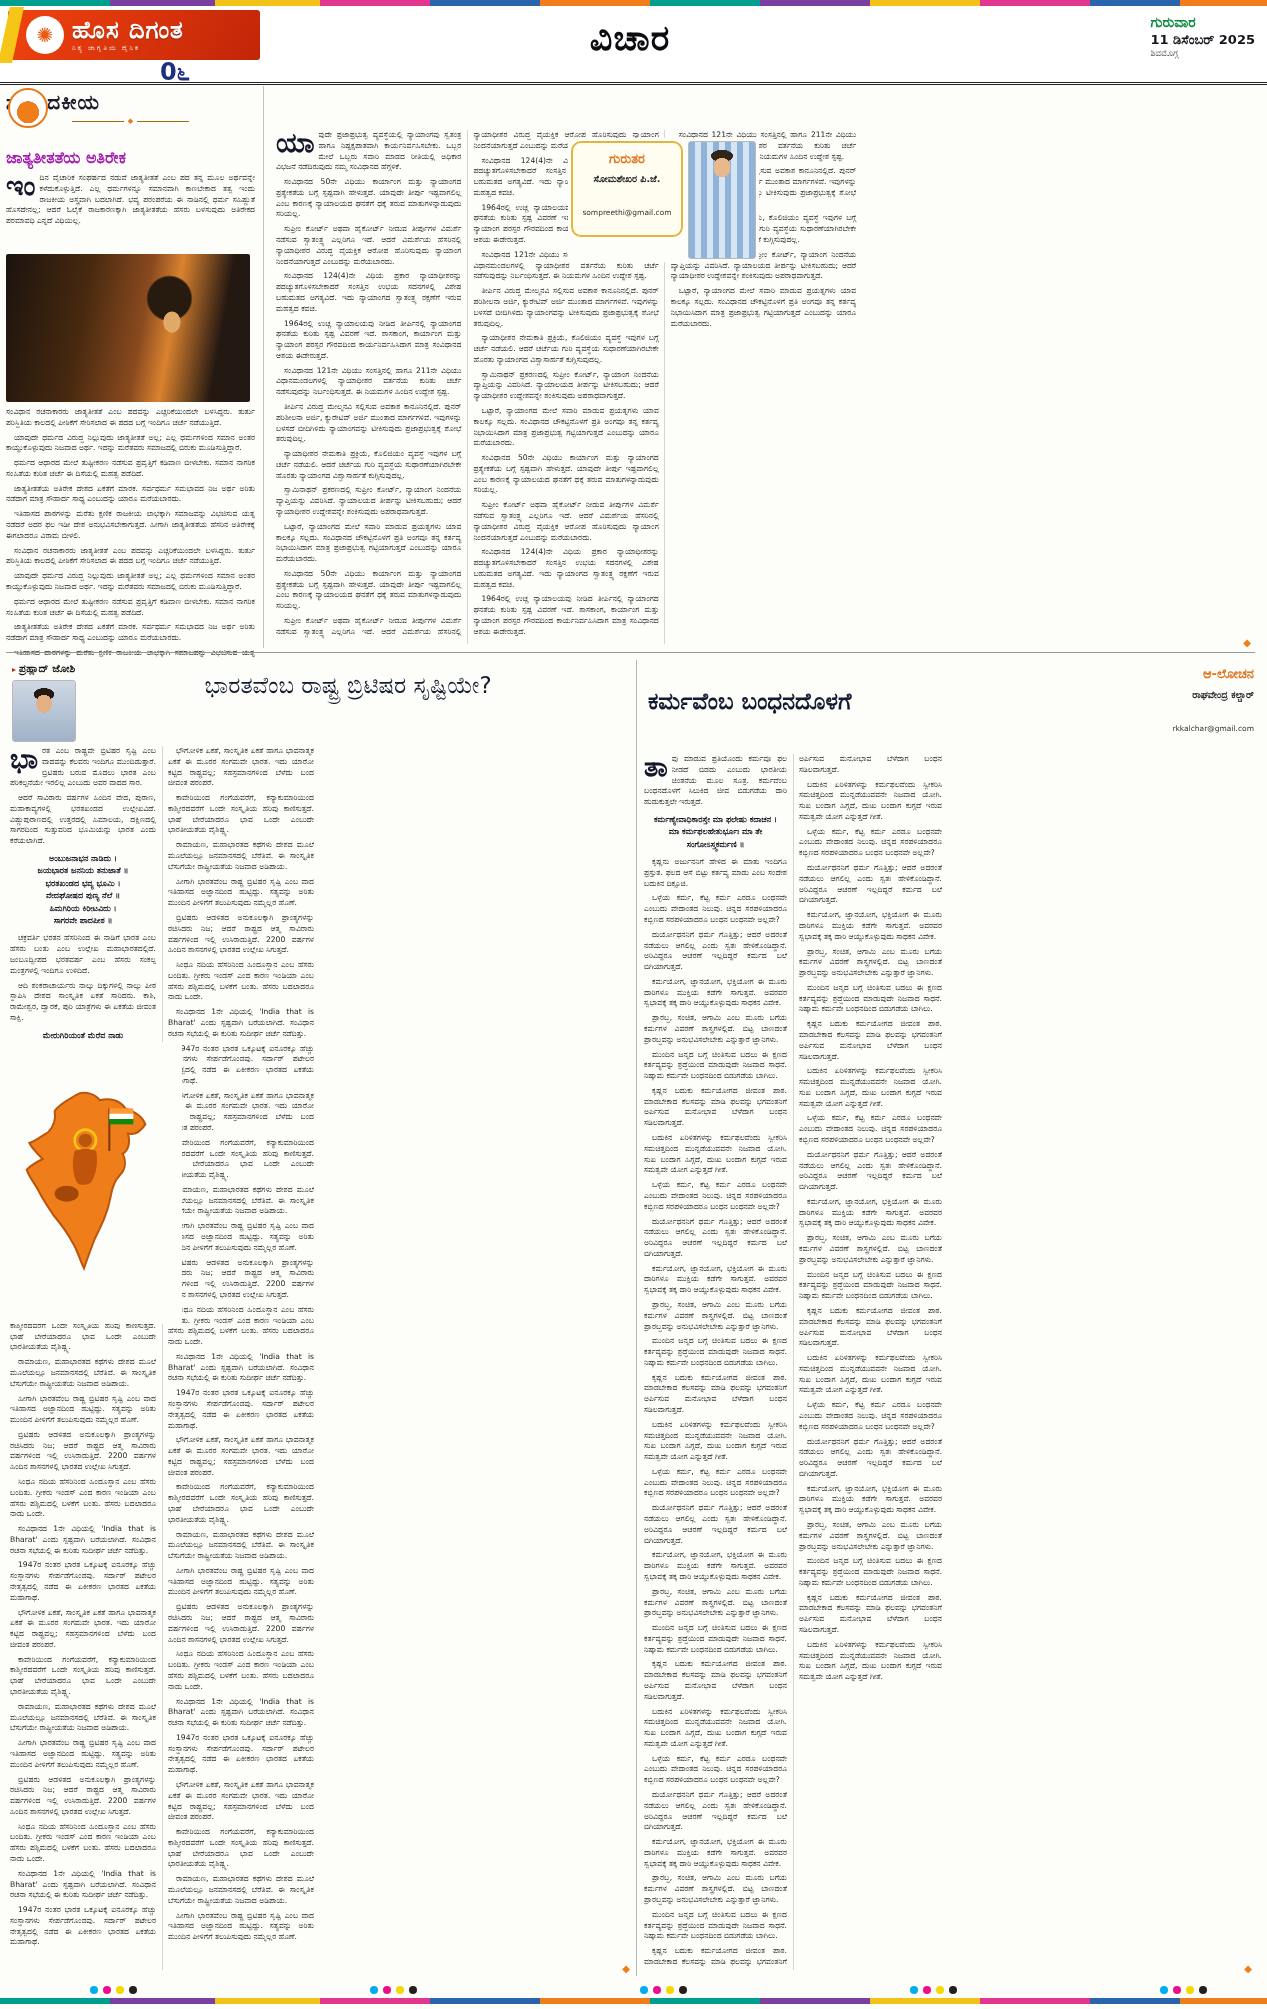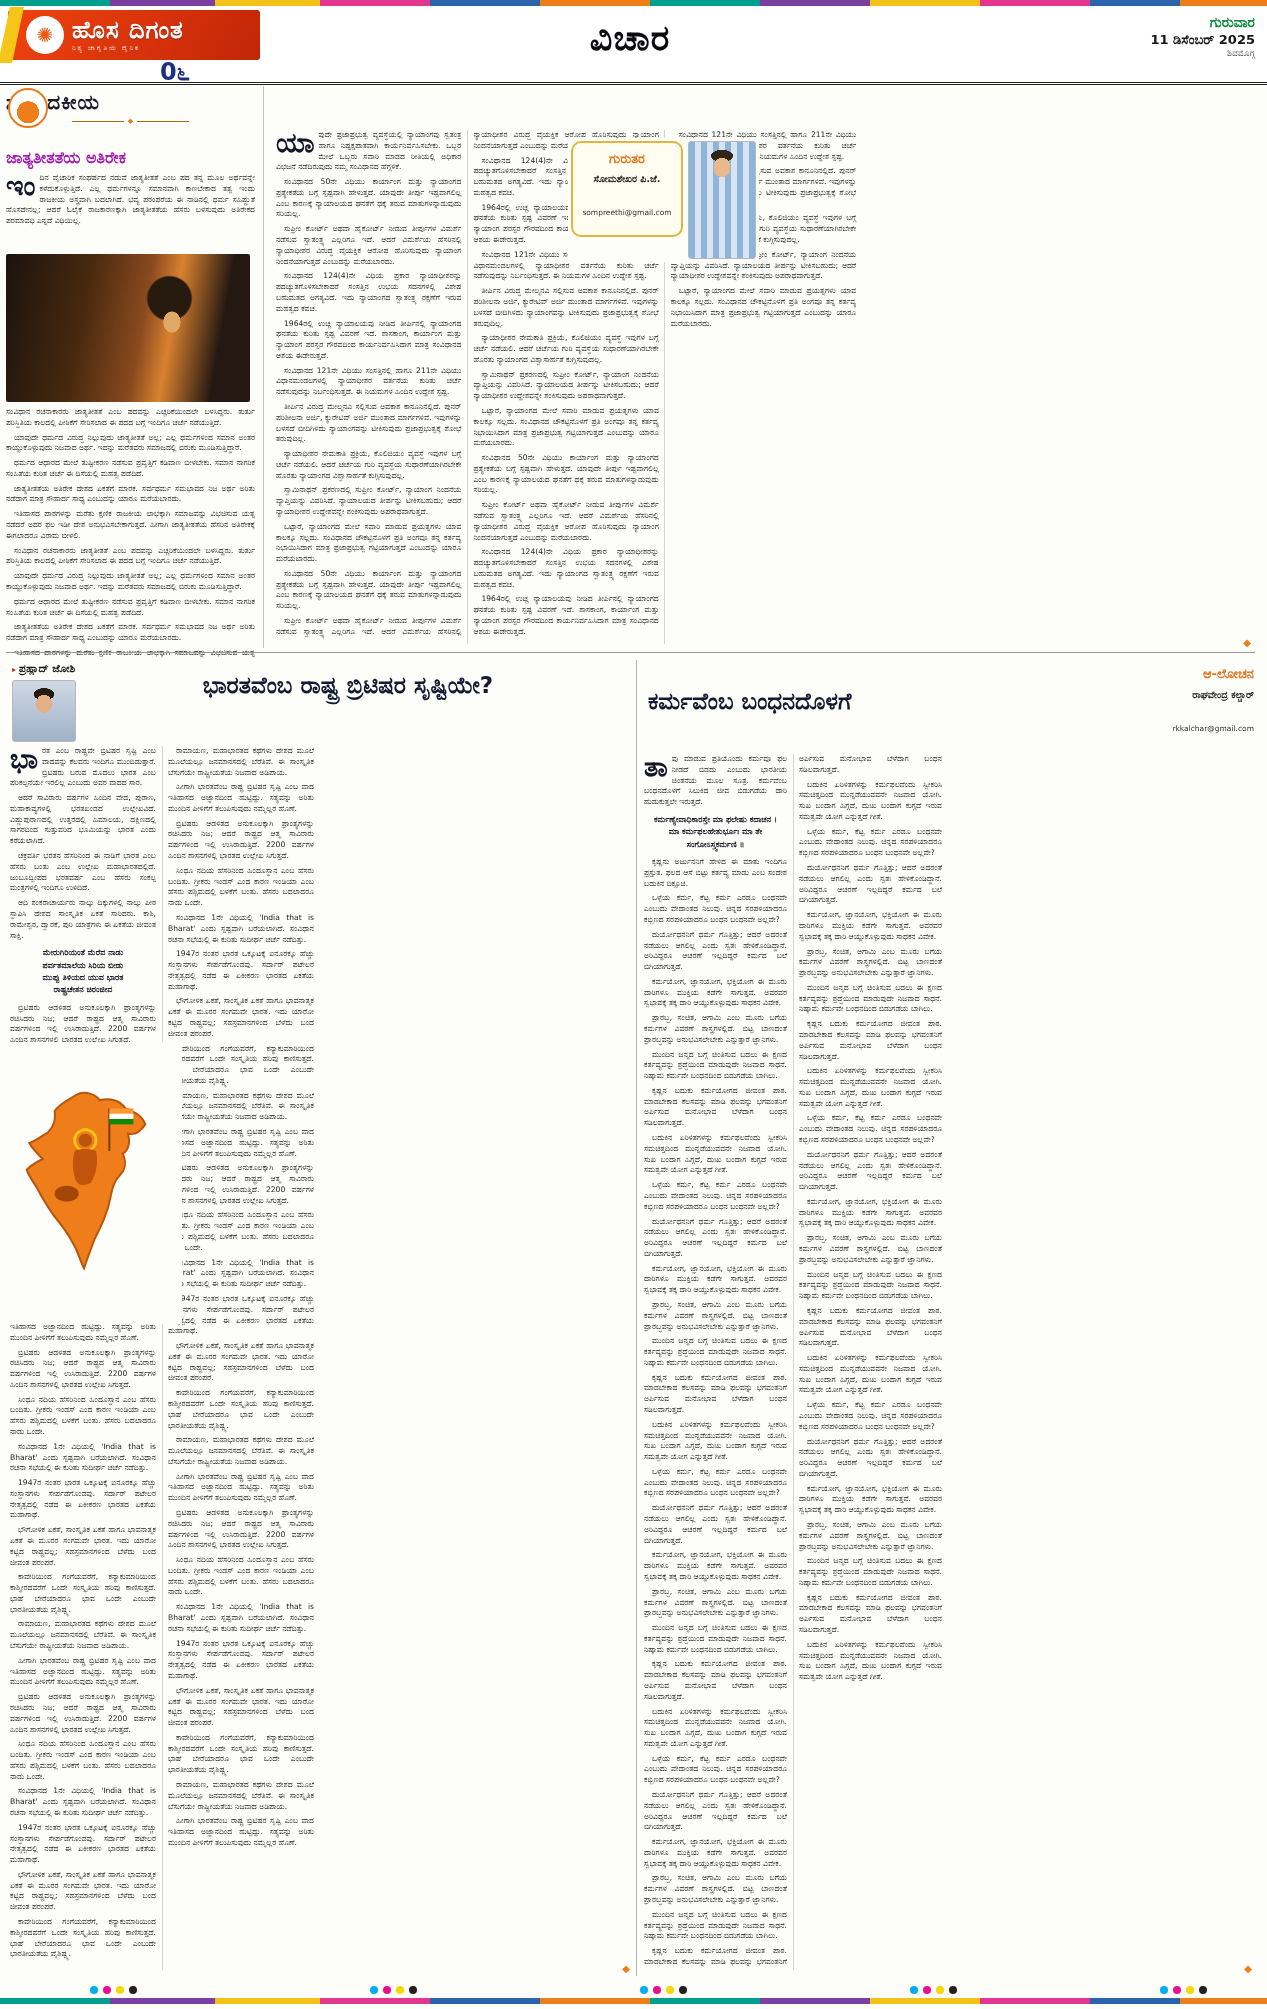--- a/index.html
+++ b/index.html
@@ -15,21 +15,21 @@
   
   .header{position:absolute;left:0;top:6px;width:1267px;height:76px;background:#fff;border-bottom:3px double #222;}
   .masthead{position:absolute;left:8px;top:4px;width:252px;height:50px;background:linear-gradient(120deg,#f0430f,#c22508);border-radius:3px;display:flex;align-items:center;padding-left:10px;box-sizing:border-box;}
   .masthead:before{content:"";position:absolute;left:-4px;top:-3px;width:14px;height:56px;background:#f5c518;transform:skewX(-12deg);}
   .emblem{width:38px;height:38px;border-radius:50%;background:#fff;display:flex;align-items:center;justify-content:center;color:#e85a10;font-size:20px;margin-left:8px;flex:0 0 auto;}
   .mast-text{margin-left:8px;color:#fff;line-height:1;}
   .paper-name{font-size:24px;font-weight:800;letter-spacing:1px;text-shadow:0 1px 1px rgba(0,0,0,.3);}
   .tagline{font-size:6.5px;letter-spacing:2px;margin-top:3px;opacity:.92;}
   .pageno{position:absolute;left:140px;top:52px;width:70px;text-align:center;font-size:24px;font-weight:900;color:#1d2f80;}
   .section-title{position:absolute;left:420px;top:12px;width:420px;text-align:center;font-size:35px;font-weight:900;color:#0b0b10;letter-spacing:1px;}
-  .date-block{position:absolute;right:12px;top:8px;text-align:right;line-height:1.25;}
+  .date-block{position:absolute;right:12px;top:8px;text-align:left;line-height:1.25;}
   .day{font-size:14px;font-weight:800;color:#0a8a3c;}
   .date{font-size:13px;font-weight:800;color:#15151c;}
   .edition{font-size:9px;color:#444;}
   
   .abody{font-size:7.6px;line-height:1.42;text-align:justify;color:#222;overflow:hidden;column-fill:auto;}
   .abody p{margin:0 0 4px;text-indent:8px;}
   .abody p:first-child{text-indent:0;}
   .dc{float:left;font-size:27px;line-height:.85;font-weight:800;color:#14172b;padding:2px 4px 0 0;}
   .verse{font-size:8px;font-weight:700;text-align:center;line-height:1.55;margin:6px 2px;color:#1b1b25;break-inside:avoid;}
   .endmark{position:absolute;font-size:10px;color:#ef7d1a;}
@@ -60,21 +60,21 @@
     background:radial-gradient(14px 16px at 50% 22%,#e8b98c 0 60%,rgba(0,0,0,0) 61%),radial-gradient(18px 10px at 50% 12%,#33241a 0 60%,rgba(0,0,0,0) 61%),repeating-linear-gradient(90deg,#8fb3d9 0 6px,#d7e4f2 6px 12px),repeating-linear-gradient(0deg,rgba(40,80,140,.35) 0 6px,rgba(255,255,255,.25) 6px 12px);}
   
   .hdiv{position:absolute;left:6px;top:652px;width:1249px;height:1px;background:#9a9a9a;}
   .vdiv{position:absolute;left:636px;top:660px;width:1px;height:1316px;background:#b5b5b5;}
   
   .bharat{position:absolute;left:10px;top:658px;width:624px;height:1320px;}
   .bh-byline{position:absolute;left:2px;top:4px;font-size:10.5px;font-weight:800;color:#151515;}
   .bh-byline .mk{color:#c62817;font-size:8px;margin-right:3px;}
   .portrait.bharat{position:absolute;left:2px;top:22px;width:62px;height:60px;
     background:radial-gradient(13px 15px at 50% 38%,#e4b083 0 60%,rgba(0,0,0,0) 61%),radial-gradient(17px 10px at 50% 22%,#241a12 0 60%,rgba(0,0,0,0) 61%),linear-gradient(#cfd8e4,#9fb2c8);}
-  .bh-headline{position:absolute;left:78px;top:14px;width:520px;text-align:center;font-size:23px;font-weight:700;color:#141a30;}
+  .bh-headline{position:absolute;left:78px;top:14px;width:520px;text-align:center;font-size:23px;font-weight:400;color:#141a30;}
   .bh-body{position:absolute;left:0;top:88px;width:620px;height:1224px;column-count:4;column-gap:12px;column-rule:1px solid #d4d4d4;}
   .map-wrap{position:absolute;left:0px;top:384px;width:172px;height:282px;background:#fdfdfa;z-index:3;display:flex;align-items:center;justify-content:center;}
   
   .karma{position:absolute;left:644px;top:658px;width:612px;height:1320px;}
   .ka-headline{position:absolute;left:4px;top:30px;width:340px;font-size:23px;font-weight:900;color:#141a30;}
   .ka-author{position:absolute;right:2px;top:2px;display:flex;gap:6px;align-items:center;}
   .ka-text{text-align:right;line-height:1.3;padding-top:6px;}
   .ka-body{position:absolute;left:0;top:96px;width:608px;height:1216px;column-count:4;column-gap:12px;column-rule:1px solid #d4d4d4;}
 </style>
 </head>
@@ -204,20 +204,28 @@
 <div class="hdiv"></div>
 <div class="vdiv"></div>
 
 <div class="bharat">
   <div class="bh-byline"><span class="mk">▸</span><span>ಪ್ರಹ್ಲಾದ್ ಜೋಶಿ</span></div>
   <div class="portrait bharat"></div>
   <div class="bh-headline">ಭಾರತವೆಂಬ ರಾಷ್ಟ್ರ ಬ್ರಿಟಿಷರ ಸೃಷ್ಟಿಯೇ?</div>
   <div class="abody bh-body">
       <p><span class="dc">ಭಾ</span>ರತ ಎಂಬ ರಾಷ್ಟ್ರವೇ ಬ್ರಿಟಿಷರ ಸೃಷ್ಟಿ ಎಂಬ ವಾದವನ್ನು ಕೆಲವರು ಇಂದಿಗೂ ಮುಂದಿಡುತ್ತಾರೆ. ಬ್ರಿಟಿಷರು ಬರುವ ಮೊದಲು ಭಾರತ ಎಂಬ ಪರಿಕಲ್ಪನೆಯೇ ಇರಲಿಲ್ಲ ಎಂಬುದು ಅವರ ವಾದದ ಸಾರ.</p>
       <p>ಆದರೆ ಸಾವಿರಾರು ವರ್ಷಗಳ ಹಿಂದಿನ ವೇದ, ಪುರಾಣ, ಮಹಾಕಾವ್ಯಗಳಲ್ಲಿ ಭರತಖಂಡದ ಉಲ್ಲೇಖವಿದೆ. ವಿಷ್ಣುಪುರಾಣದಲ್ಲಿ ಉತ್ತರದಲ್ಲಿ ಹಿಮಾಲಯ, ದಕ್ಷಿಣದಲ್ಲಿ ಸಾಗರದಿಂದ ಸುತ್ತುವರಿದ ಭೂಮಿಯನ್ನು ಭಾರತ ಎಂದು ಕರೆಯಲಾಗಿದೆ.</p>
+      <div class="verse">
+        <div>ಅಂಬುಜನಾಭನ ನಾಡಿದು ।</div>
+        <div>ಜಯಭಾರತ ಜನನಿಯ ತನುಜಾತೆ ॥</div>
+        <div>ಭರತಖಂಡದ ಭವ್ಯ ಭೂಮಿ ।</div>
+        <div>ವೇದಘೋಷದ ಪುಣ್ಯ ನೆಲೆ ॥</div>
+        <div>ಹಿಮಗಿರಿಯ ಕಿರೀಟವಿದು ।</div>
+        <div>ಸಾಗರವೇ ಪಾದಪೀಠ ॥</div>
+      </div>
       <p>ಚಕ್ರವರ್ತಿ ಭರತನ ಹೆಸರಿನಿಂದ ಈ ನಾಡಿಗೆ ಭಾರತ ಎಂಬ ಹೆಸರು ಬಂತು ಎಂಬ ಉಲ್ಲೇಖ ಮಹಾಭಾರತದಲ್ಲಿದೆ. ಜಂಬೂದ್ವೀಪದ ಭರತವರ್ಷ ಎಂಬ ಹೆಸರು ಸಂಕಲ್ಪ ಮಂತ್ರಗಳಲ್ಲಿ ಇಂದಿಗೂ ಉಳಿದಿದೆ.</p>
       <p>ಆದಿ ಶಂಕರಾಚಾರ್ಯರು ನಾಲ್ಕು ದಿಕ್ಕುಗಳಲ್ಲಿ ನಾಲ್ಕು ಪೀಠ ಸ್ಥಾಪಿಸಿ ದೇಶದ ಸಾಂಸ್ಕೃತಿಕ ಏಕತೆ ಸಾರಿದರು. ಕಾಶಿ, ರಾಮೇಶ್ವರ, ದ್ವಾರಕೆ, ಪುರಿ ಯಾತ್ರೆಗಳು ಈ ಏಕತೆಯ ಜೀವಂತ ಸಾಕ್ಷಿ.</p>
       <div class="verse">
         <div>ಮೇರುಗಿರಿಯಂತೆ ಮೆರೆವ ನಾಡು</div>
         <div>ಪರ್ವತಮಾಲೆಯ ಸಿರಿಯ ಬೀಡು</div>
         <div>ಮುಪ್ಪು ತಿಳಿಯದ ಯುವ ಭಾರತ</div>
         <div>ರಾಷ್ಟ್ರಚೇತನ ಚಿರಂಜೀವ</div>
       </div>
       <p>ಬ್ರಿಟಿಷರು ಆಡಳಿತದ ಅನುಕೂಲಕ್ಕಾಗಿ ಪ್ರಾಂತ್ಯಗಳನ್ನು ರಚಿಸಿದರು ನಿಜ; ಆದರೆ ರಾಷ್ಟ್ರದ ಆತ್ಮ ಸಾವಿರಾರು ವರ್ಷಗಳಿಂದ ಇಲ್ಲಿ ಉಸಿರಾಡುತ್ತಿದೆ. 2200 ವರ್ಷಗಳ ಹಿಂದಿನ ಶಾಸನಗಳಲ್ಲಿ ಭಾರತದ ಉಲ್ಲೇಖ ಸಿಗುತ್ತದೆ.</p>
       <p>ಸಿಂಧೂ ನದಿಯ ಹೆಸರಿನಿಂದ ಹಿಂದೂಸ್ಥಾನ ಎಂಬ ಹೆಸರು ಬಂದಿತು. ಗ್ರೀಕರು ಇಂಡಸ್ ಎಂದ ಕಾರಣ ಇಂಡಿಯಾ ಎಂಬ ಹೆಸರು ಪಶ್ಚಿಮದಲ್ಲಿ ಬಳಕೆಗೆ ಬಂತು. ಹೆಸರು ಬದಲಾದರೂ ನಾಡು ಒಂದೇ.</p>

